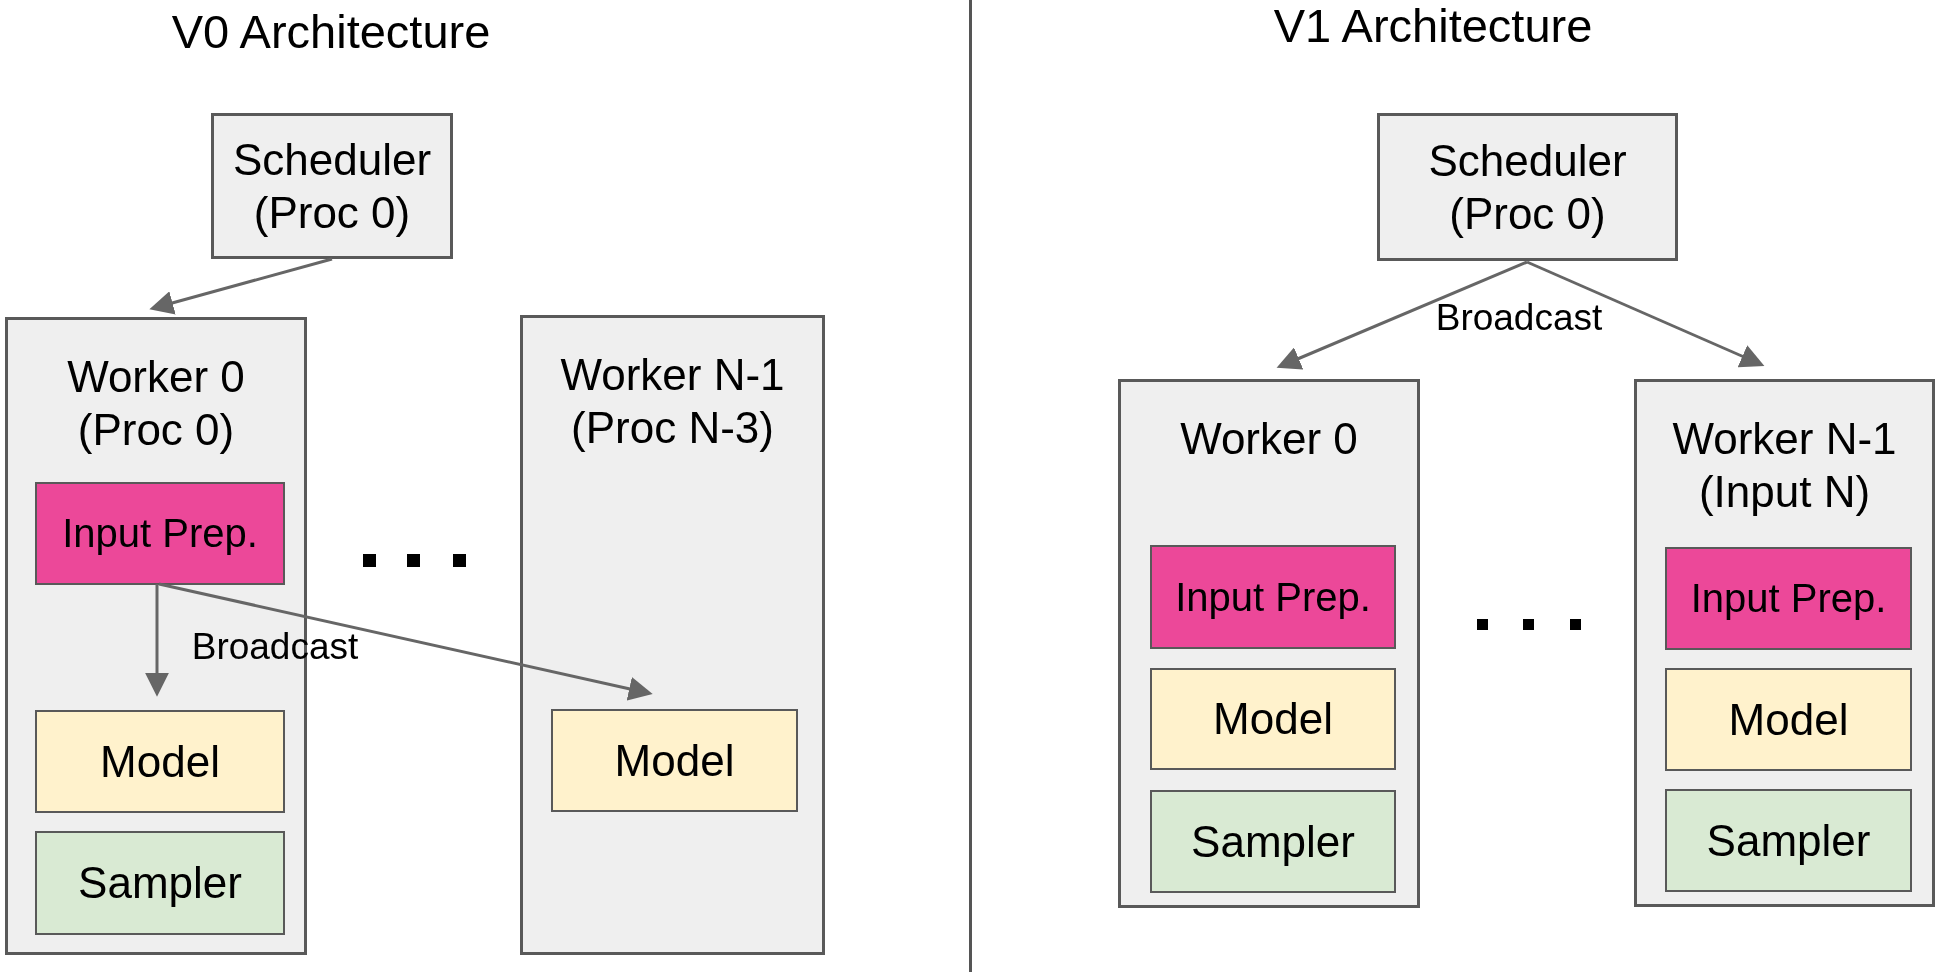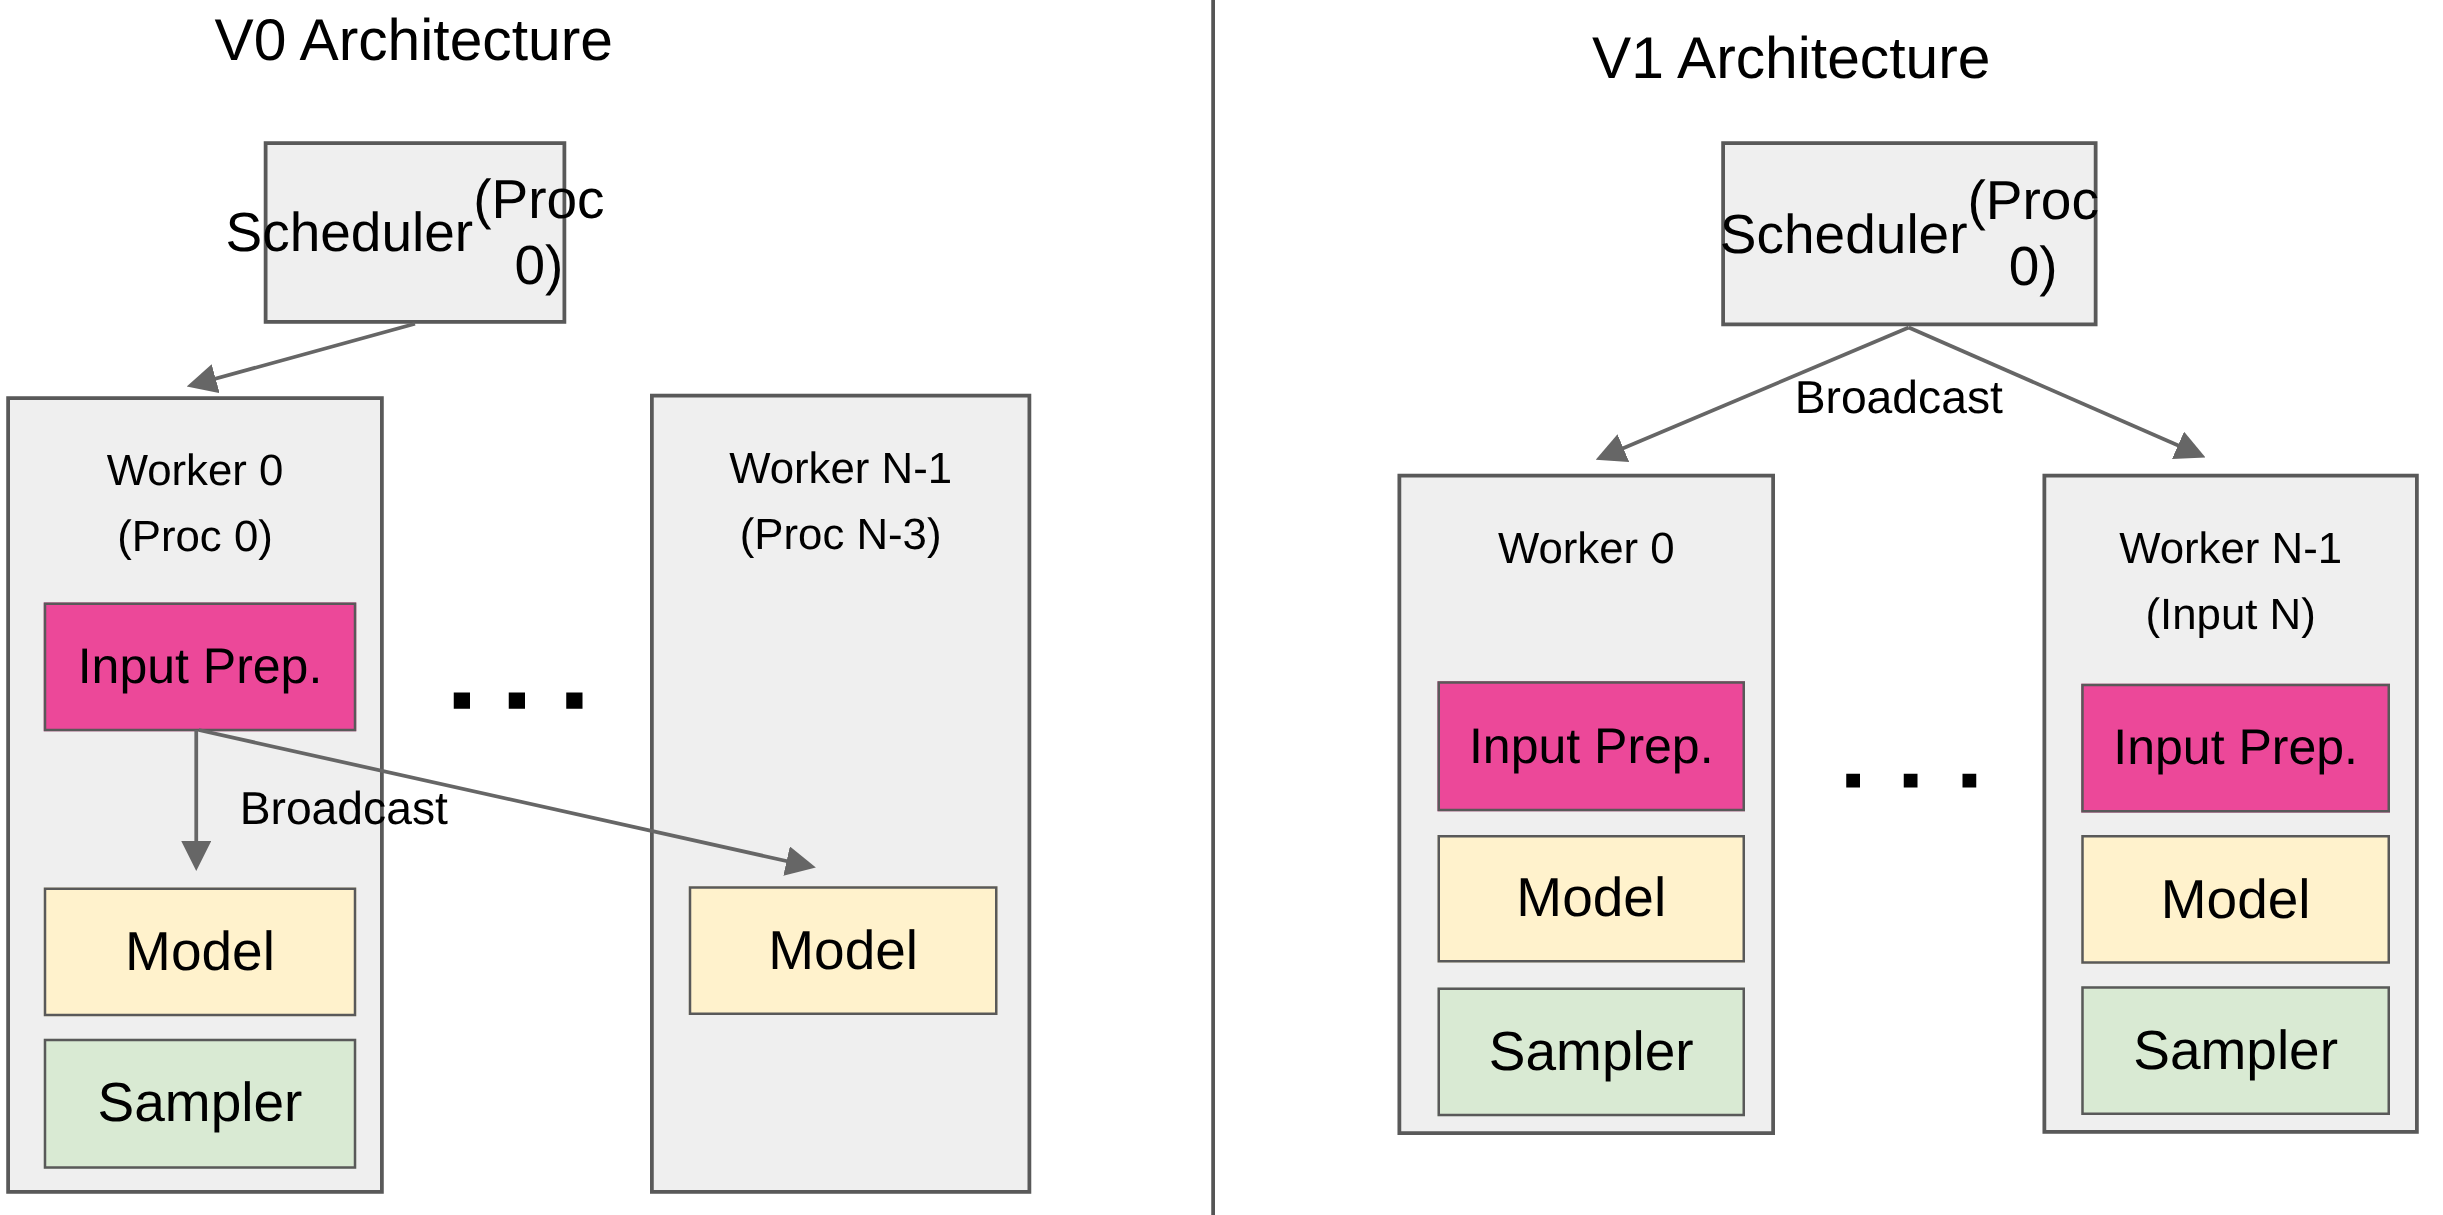--- a/index.html
+++ b/index.html
@@ -10,26 +10,26 @@
   .overlay{position:absolute;left:0;top:0;width:1954px;height:972px;pointer-events:none;z-index:5;}
   .divider{position:absolute;top:0;bottom:0;width:3px;background:#555;z-index:1;}
   .panel-title{
     position:absolute;transform:translateX(-50%);font-size:47px;line-height:1.1;
     white-space:nowrap;color:#000;z-index:2;
   }
   .container{
     position:absolute;background:#efefef;border:3px solid #595959;box-sizing:border-box;z-index:2;
   }
   .scheduler{
-    display:flex;flex-direction:row;align-items:center;justify-content:center;
+    display:flex;flex-direction:column;align-items:center;justify-content:center;
     font-size:44px;line-height:53px;text-align:center;
   }
   .worker-title{
     position:absolute;top:30px;left:0;right:0;text-align:center;
-    font-size:35px;line-height:53px;
+    font-size:44px;line-height:53px;
   }
   .node{
     position:absolute;border:2px solid #595959;box-sizing:border-box;
     display:flex;align-items:center;justify-content:center;
     font-size:44px;background:#fff;z-index:3;
   }
   .node.purple{background:#ec4899;font-size:40px;}
   .node.yellow{background:#fff2cc;}
   .node.green{background:#d9ead3;}
   .bcast{
@@ -91,21 +91,21 @@
       <span>Model</span>
     </div>
   </div>
 
   <div class="dot big" style="left:363px;top:554px;"></div>
   <div class="dot big" style="left:407px;top:554px;"></div>
   <div class="dot big" style="left:453px;top:554px;"></div>
 
   <div class="bcast" style="left:275px;top:626px;">Broadcast</div>
 
-  <div class="panel-title" style="left:1433px;top:20px;">V1 Architecture</div>
+  <div class="panel-title" style="left:1433px;top:0;">V1 Architecture</div>
 
   <div class="container scheduler" style="left:1377px;top:113px;width:301px;height:148px;">
     <span>Scheduler</span>
     <span>(Proc 0)</span>
   </div>
 
   <div class="bcast" style="left:1519px;top:297px;">Broadcast</div>
 
   <div class="container" style="left:1118px;top:379px;width:302px;height:529px;">
     <div class="worker-title">

